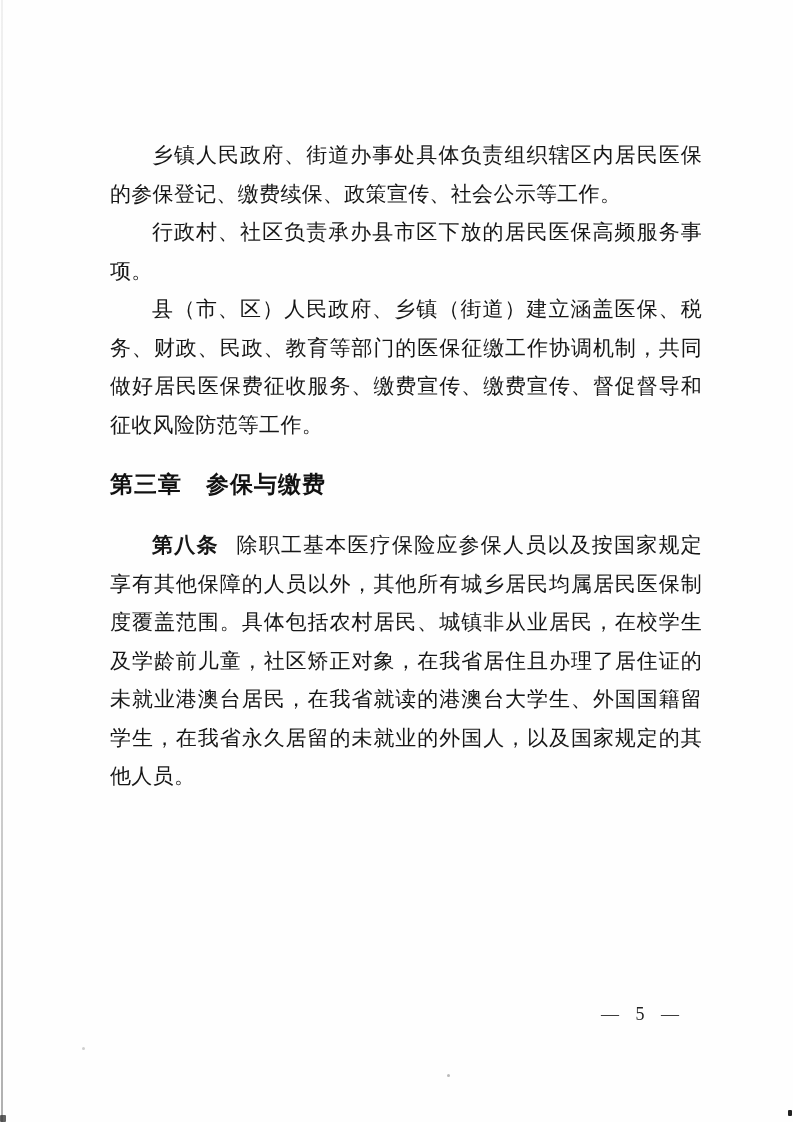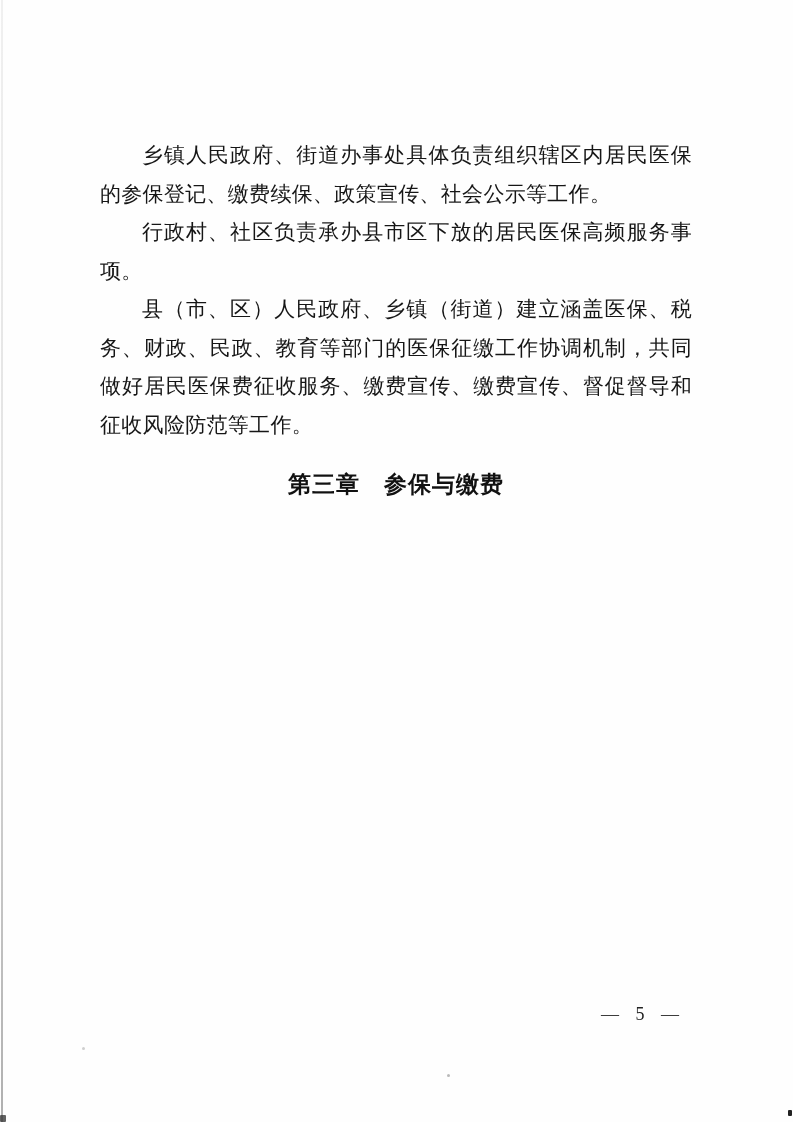--- a/index.html
+++ b/index.html
@@ -16,21 +16,21 @@
     position: absolute;
     left: 1px; top: 0;
     width: 2px; height: 100%;
     background: linear-gradient(to bottom,
       rgba(140,140,140,0.12) 0%,
       rgba(130,130,130,0.25) 55%,
       rgba(110,110,110,0.55) 100%);
   }
   .content {
     position: absolute;
-    left: 100px;
+    left: 110px;
     top: 136px;
     width: 592px;
     color: #161616;
   }
   .para {
     margin: 0;
     font-size: 21px;
     line-height: 38.5px;
     text-align: justify;
     text-justify: inter-character;
@@ -40,21 +40,21 @@
   .para.article { margin-top: 8px; }
   .article-label {
     font-family: "Liberation Sans", sans-serif;
     font-weight: bold;
     margin-right: 0.85em;
   }
   .heading {
     font-family: "Liberation Sans", sans-serif;
     font-size: 23px;
     font-weight: bold;
-    text-align: center;
+    text-align: left;
     line-height: 38px;
     margin: 21px 0 23px 0;
     color: #111;
     letter-spacing: 1px;
   }
   .footer {
     position: absolute;
     top: 1004px;
     left: 0;
     right: 114px;
@@ -75,20 +75,21 @@
 <body>
 
 <div class="page">
   <div class="scan-edge"></div>
 
   <div class="content" id="content">
       <p class="para">乡镇人民政府、街道办事处具体负责组织辖区内居民医保的参保登记、缴费续保、政策宣传、社会公示等工作。</p>
       <p class="para">行政村、社区负责承办县市区下放的居民医保高频服务事项。</p>
       <p class="para">县（市、区）人民政府、乡镇（街道）建立涵盖医保、税务、财政、民政、教育等部门的医保征缴工作协调机制，共同做好居民医保费征收服务、缴费宣传、缴费宣传、督促督导和征收风险防范等工作。</p>
       <div class="heading">第三章　参保与缴费</div>
+      <p class="para article"><span class="article-label">第八条</span><span>除职工基本医疗保险应参保人员以及按国家规定享有其他保障的人员以外，其他所有城乡居民均属居民医保制度覆盖范围。具体包括农村居民、城镇非从业居民，在校学生及学龄前儿童，社区矫正对象，在我省居住且办理了居住证的未就业港澳台居民，在我省就读的港澳台大学生、外国国籍留学生，在我省永久居留的未就业的外国人，以及国家规定的其他人员。</span></p>
     </div>
 
   <div class="footer">
     <span class="dash">—</span>
     <span class="num">5</span>
     <span class="dash">—</span>
   </div>
 
   <div class="speck" id="speck-a"></div>
   <div class="speck" id="speck-b"></div>

